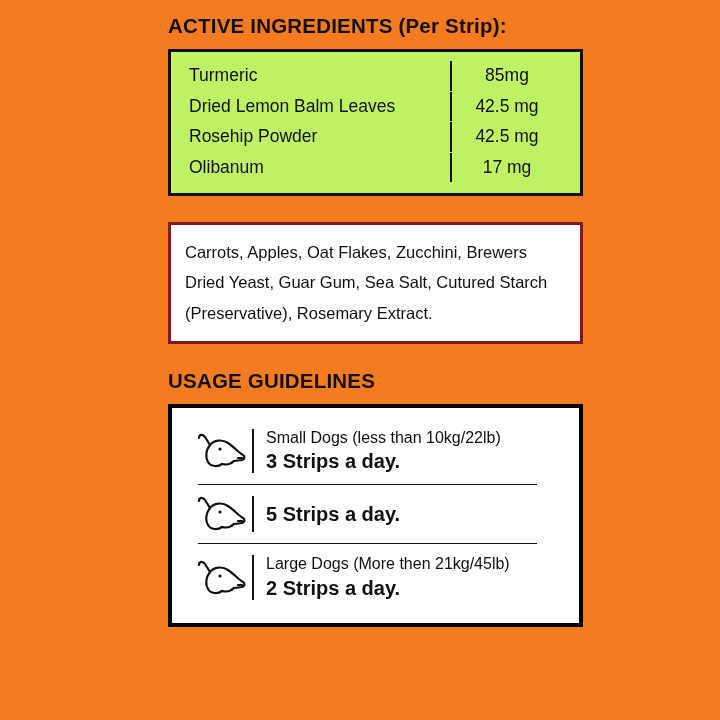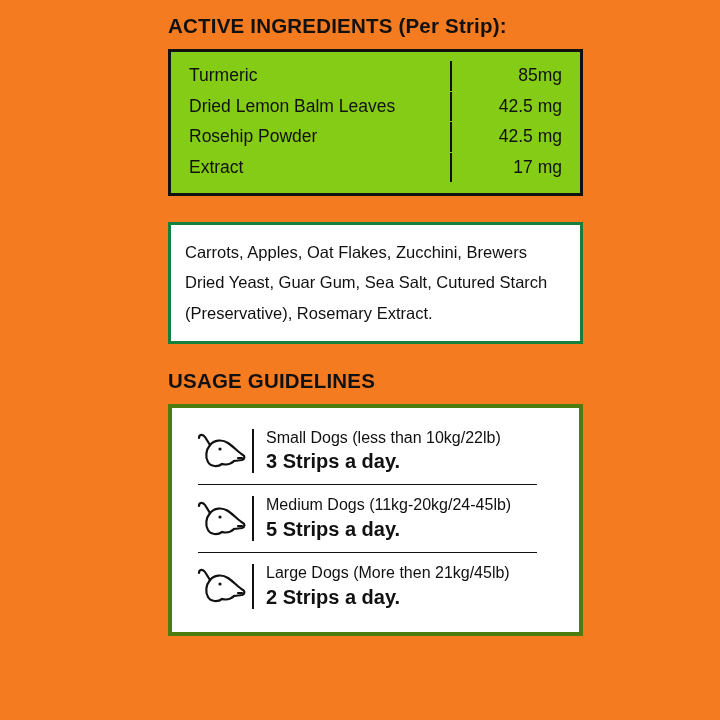--- a/index.html
+++ b/index.html
@@ -27,21 +27,21 @@
     font-weight: bold;
     letter-spacing: 0.2px;
     color: #111;
     margin: 0 0 10px 0;
     line-height: 1.2;
   }
 
   
   .active-box {
     border: 3px solid #111;
-    background: #84cc16;
+    background: #bef264;
     padding: 9px 18px 10px 18px;
     box-sizing: border-box;
     width: 415px;
     margin-bottom: 26px;
   }
   .act-row {
     display: flex;
     align-items: baseline;
     font-size: 17.5px;
     line-height: 1.0;
@@ -53,42 +53,42 @@
     white-space: nowrap;
   }
   .act-sep {
     width: 0;
     border-left: 2px solid #111;
     align-self: stretch;
     margin: -6px 0;
   }
   .act-amt {
     width: 110px;
-    text-align: right;
+    text-align: center;
     white-space: nowrap;
   }
 
   
   .inactive-box {
-    border: 3px solid #15803d;
+    border: 3px solid #7f1d1d;
     background: #ffffff;
     padding: 12px 14px 13px 14px;
     box-sizing: border-box;
     width: 415px;
     margin-bottom: 25px;
   }
   .inactive-text {
     font-size: 16.5px;
     line-height: 1.85;
     color: #111;
   }
 
   
   .usage-box {
-    border: 4px solid #4d7c0f;
+    border: 4px solid #000000;
     background: #ffffff;
     box-sizing: border-box;
     width: 415px;
     padding: 10px 16px 12px 0;
   }
   .usage-row {
     display: flex;
     align-items: center;
     padding: 9px 14px 9px 18px;
   }
@@ -145,21 +145,21 @@
       <span class="act-amt">42.5 mg</span>
     </div>
 
     <div class="act-row">
       <span class="act-name">Rosehip Powder</span>
       <span class="act-sep"></span>
       <span class="act-amt">42.5 mg</span>
     </div>
 
     <div class="act-row">
-      <span class="act-name">Extract</span>
+      <span class="act-name">Olibanum</span>
       <span class="act-sep"></span>
       <span class="act-amt">17 mg</span>
     </div>
 
   </div>
 
   <div class="inactive-box">
     <div class="inactive-text">Carrots, Apples, Oat Flakes, Zucchini, Brewers Dried Yeast, Guar Gum, Sea Salt, Cutured Starch (Preservative), Rosemary Extract.</div>
   </div>
 
@@ -192,21 +192,20 @@
           <path d="M6 7 C6 3, 10 3, 12 6 L17 14"></path>
           <path d="M17 14 C21 9, 29 8, 35 12 C41 16, 45 21, 50 24 C52 25, 52 28, 49 29 L41 30"></path>
           <path d="M41 30 C38 33, 33 34, 29 33"></path>
           <path d="M17 14 C13 19, 12 26, 15 31 C18 36, 25 36, 29 33"></path>
           <circle cx="27" cy="18" r="1.6" fill="#111" stroke="none"></circle>
           <path d="M49 27 L45 27"></path>
         </svg>
       </span>
       <span class="usage-bar"></span>
       <span class="usage-text">
-        <div class="usage-line1">Medium Dogs (11kg-20kg/24-45lb)</div>
         <div class="usage-line2">5 Strips a day.</div>
       </span>
     </div>
 
     <div class="usage-divider"></div>
 
     <div class="usage-row">
       <span class="dog-icon">
         <svg width="56" height="40" viewBox="0 0 56 40" fill="none" stroke="#111" stroke-width="2.2" stroke-linecap="round" stroke-linejoin="round">
           <path d="M6 7 C6 3, 10 3, 12 6 L17 14"></path>

